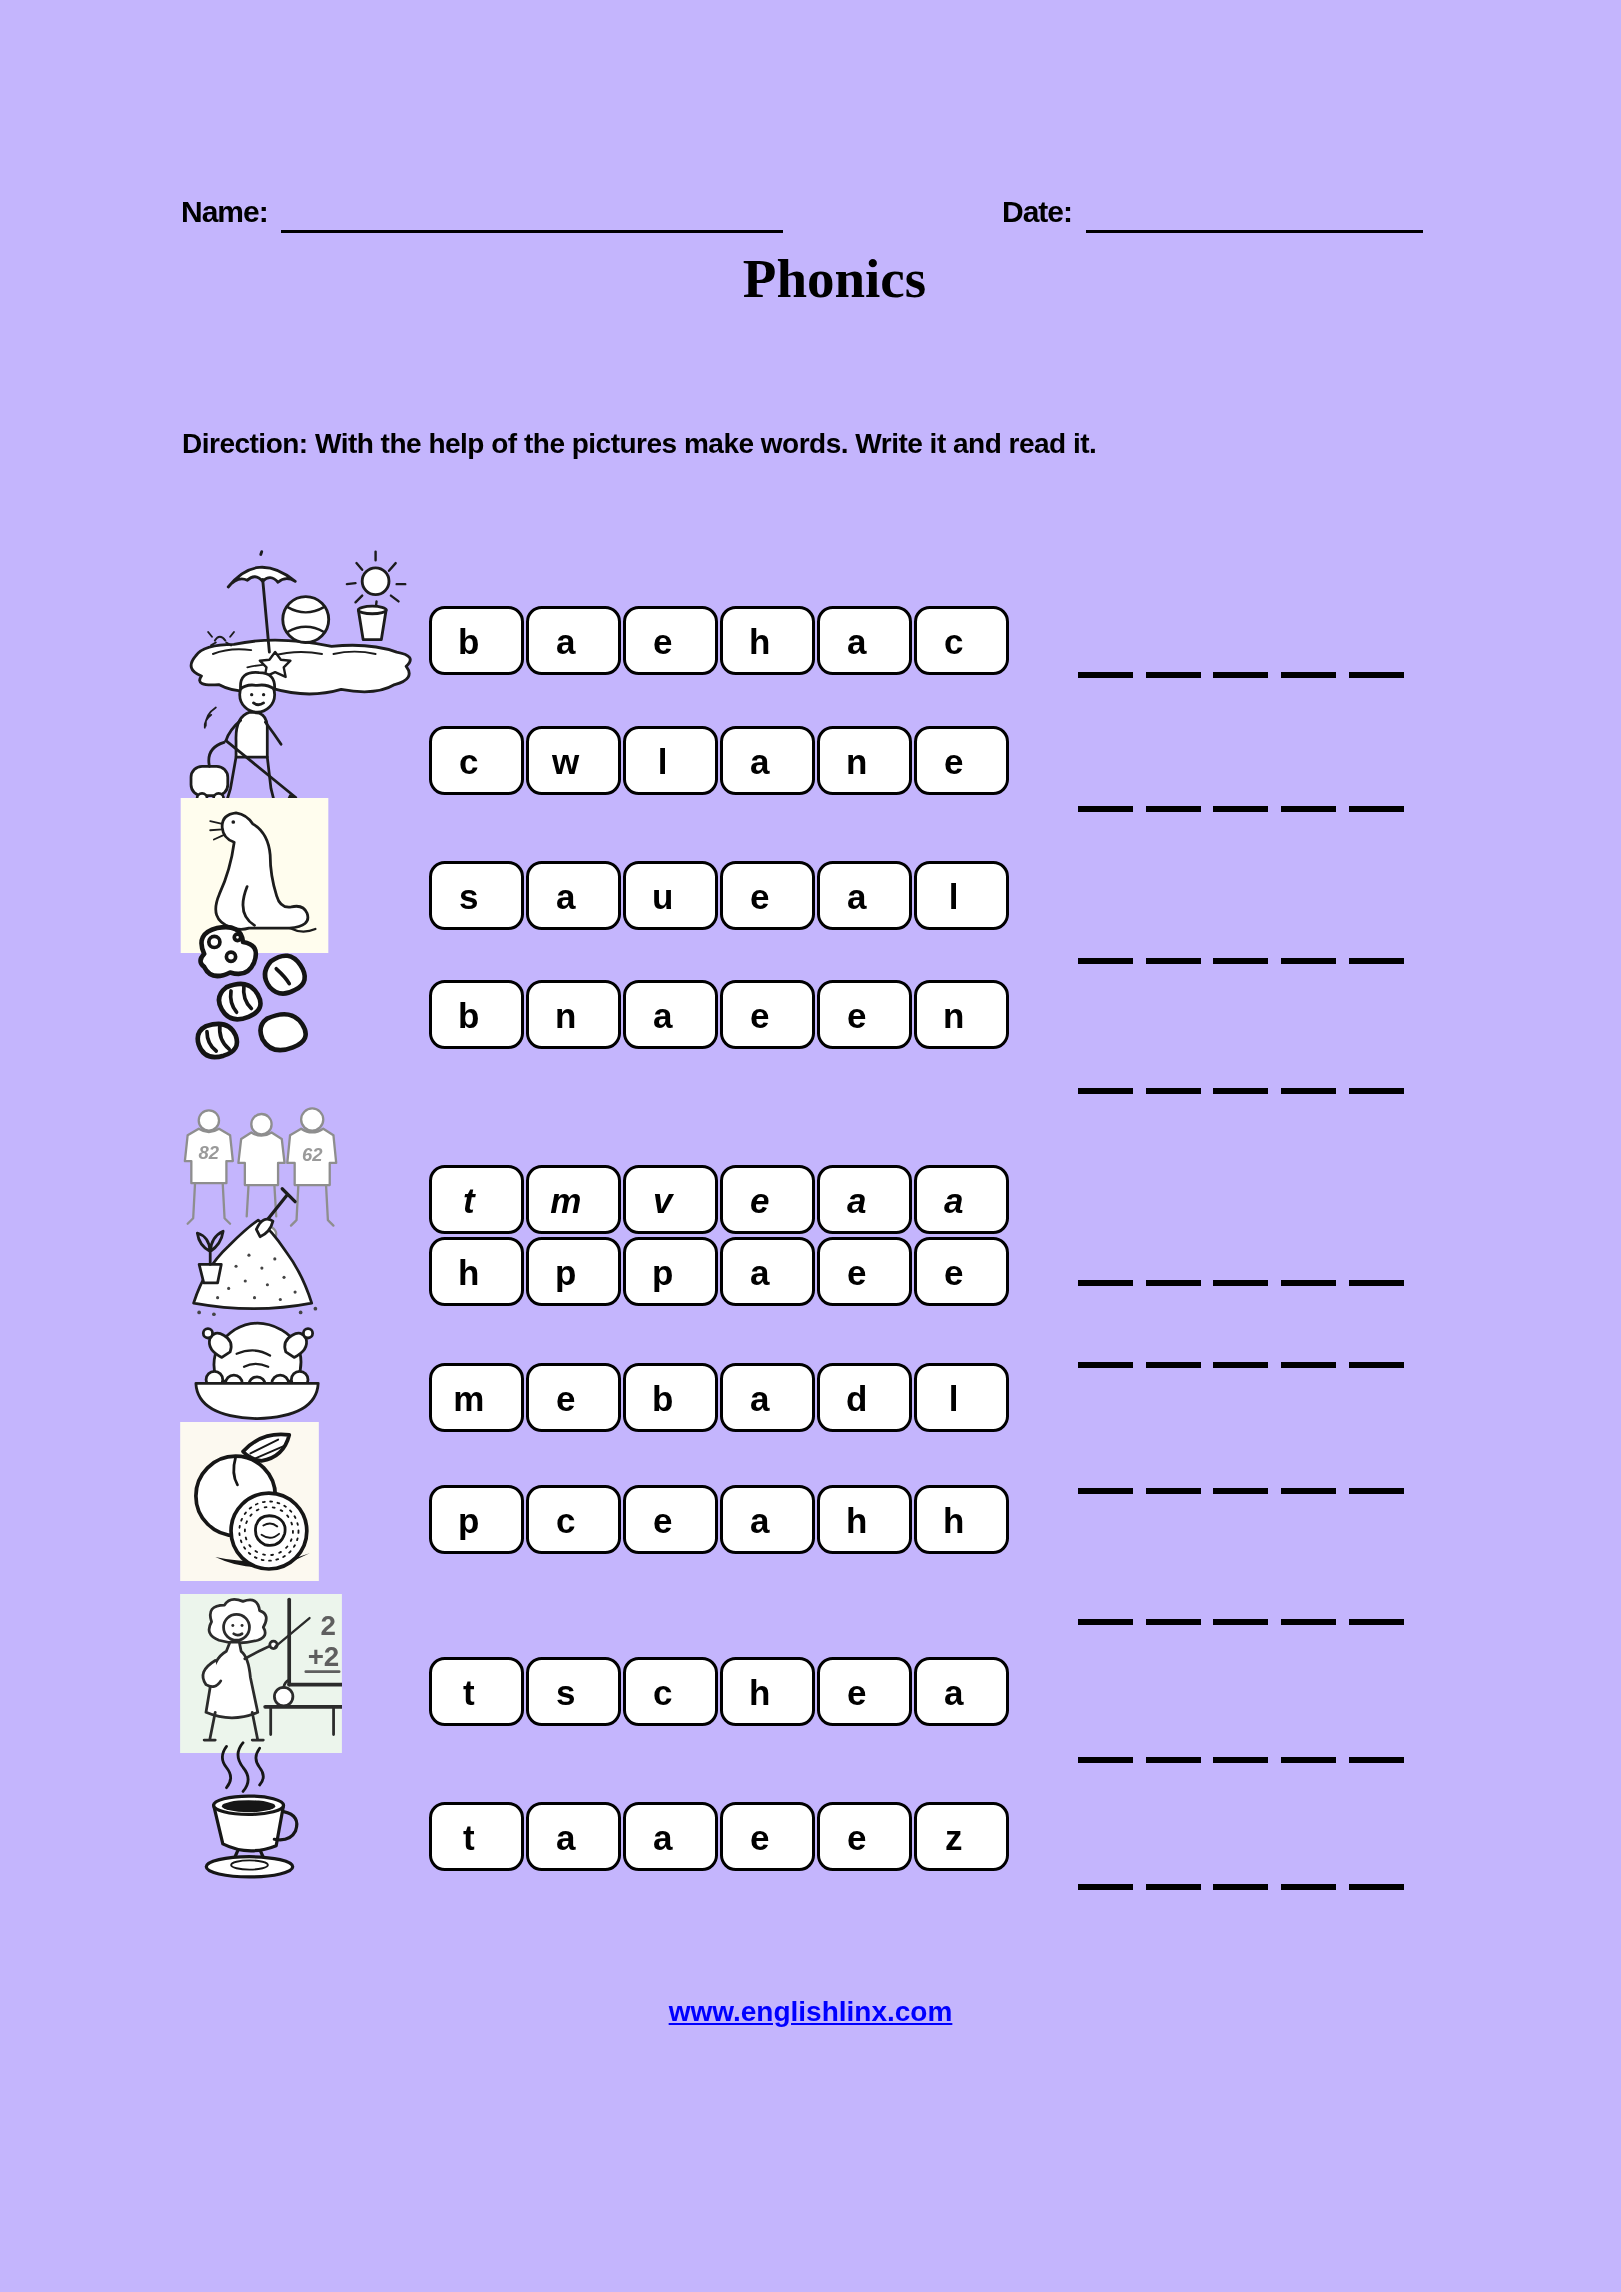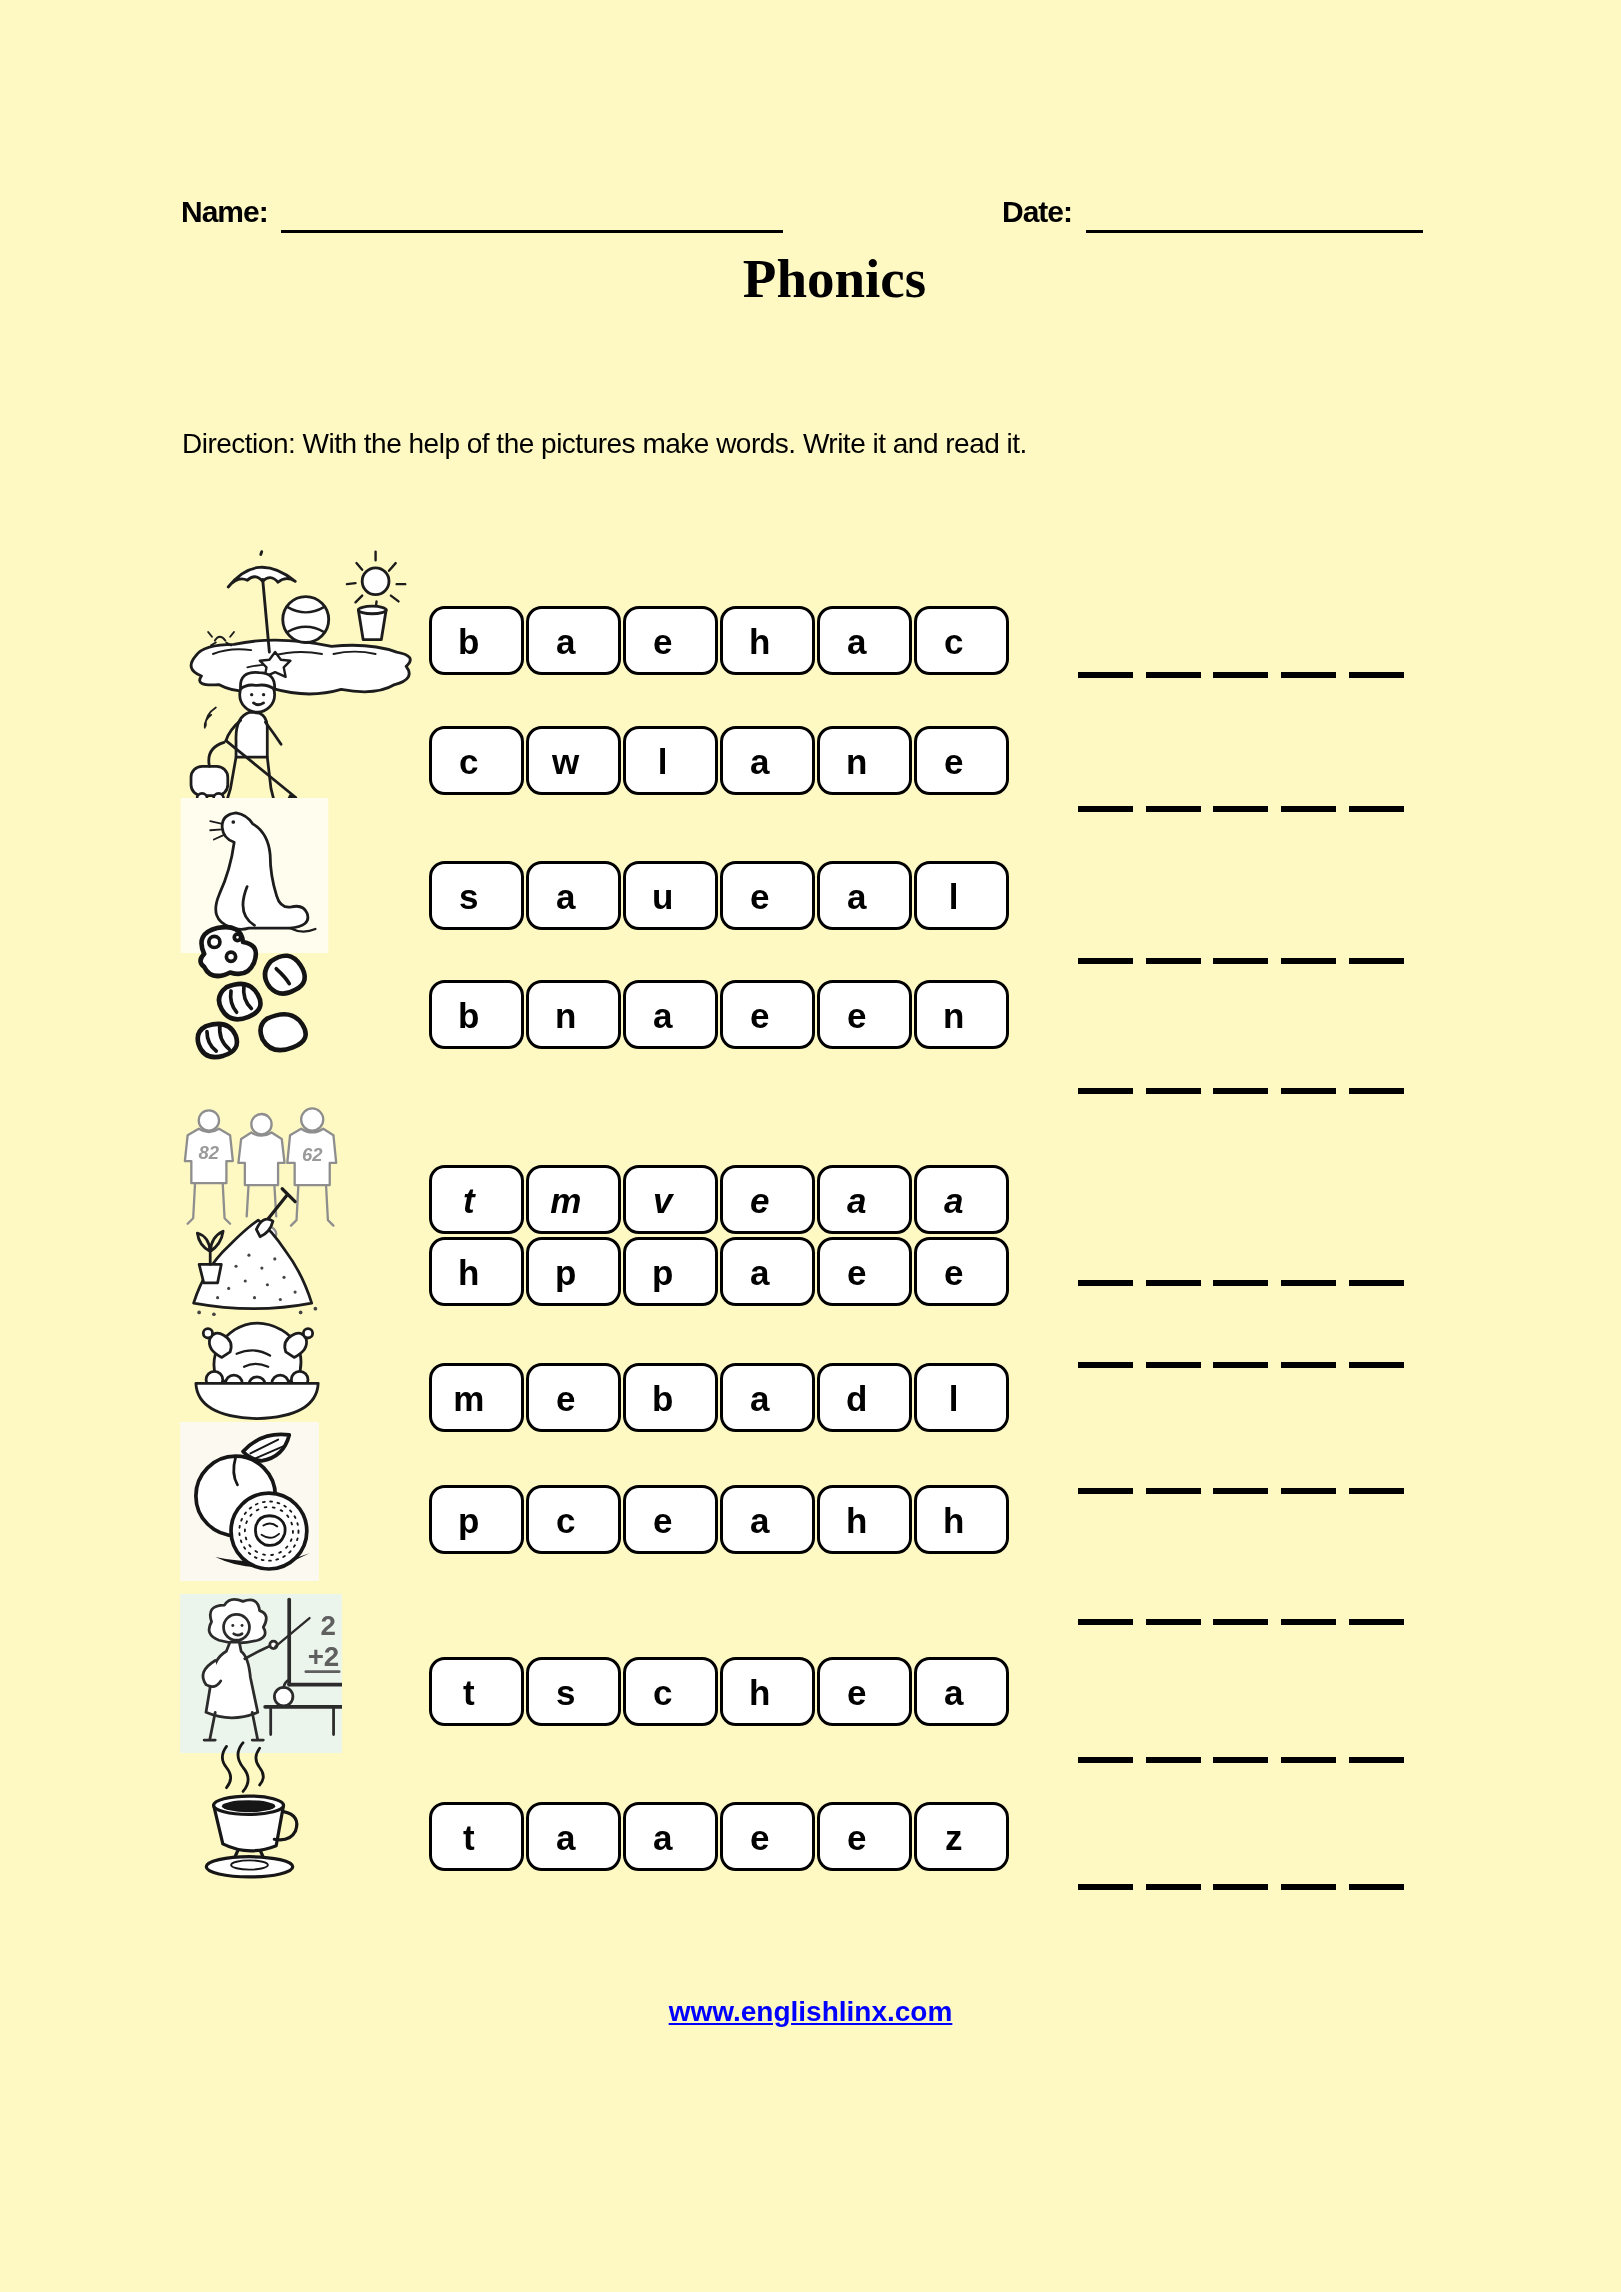--- a/index.html
+++ b/index.html
@@ -1,32 +1,32 @@
 <!DOCTYPE html>
 <html><head>
 <meta charset="utf-8">
 <style>
   html,body{margin:0;padding:0;background:#ffffff;}
-  .page{position:relative;width:1621px;height:2293px;background:#fef9c3;
+  .page{position:relative;width:1621px;height:2293px;background:#c4b5fd;
         font-family:"Liberation Sans",sans-serif;color:#000;overflow:hidden;}
 
   
   .hdr-group{position:absolute;top:192px;display:flex;align-items:flex-end;}
   .hdr-label{font-weight:bold;font-size:30px;letter-spacing:-1px;line-height:39px;}
   .hdr-line{border-bottom:3.9px solid #000;height:33px;margin-left:13.7px;margin-bottom:-2px;}
   #name-group{left:181px;}
   #date-group{left:1002px;justify-content:space-between;}
   #name-line{width:502px;}
   #date-line{width:337px;}
 
   .title{position:absolute;top:247px;left:0;width:100%;text-align:center;
          font-family:"Liberation Serif",serif;font-weight:bold;font-size:55px;padding-left:24px;}
   .subtitle{position:absolute;top:359px;left:182px;font-size:28px;font-weight:bold;
             letter-spacing:-0.5px;white-space:pre;}
-  .direction{position:absolute;top:428px;left:182px;font-size:28px;font-weight:normal;
+  .direction{position:absolute;top:428px;left:182px;font-size:28px;font-weight:bold;
              letter-spacing:-0.5px;white-space:pre;}
 
   
   .rows{position:absolute;left:0;top:0;width:1621px;height:2293px;pointer-events:none;}
   .row{position:absolute;left:176px;width:1274px;height:132px;}
   .pic{position:absolute;left:3.9px;top:2px;width:245px;height:157px;}
   .pic svg{display:block;}
   .tiles{position:absolute;left:253px;top:65px;display:flex;}
   .tile{width:95px;height:69px;border:3.9px solid #000;border-radius:15.7px;background:#fff;
         box-sizing:border-box;display:flex;align-items:center;justify-content:center;

